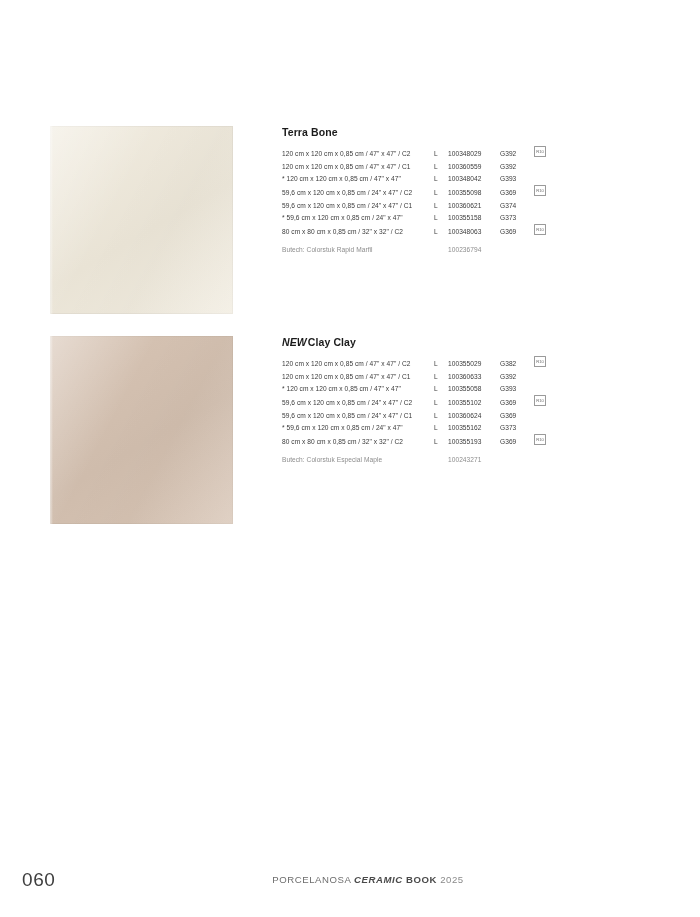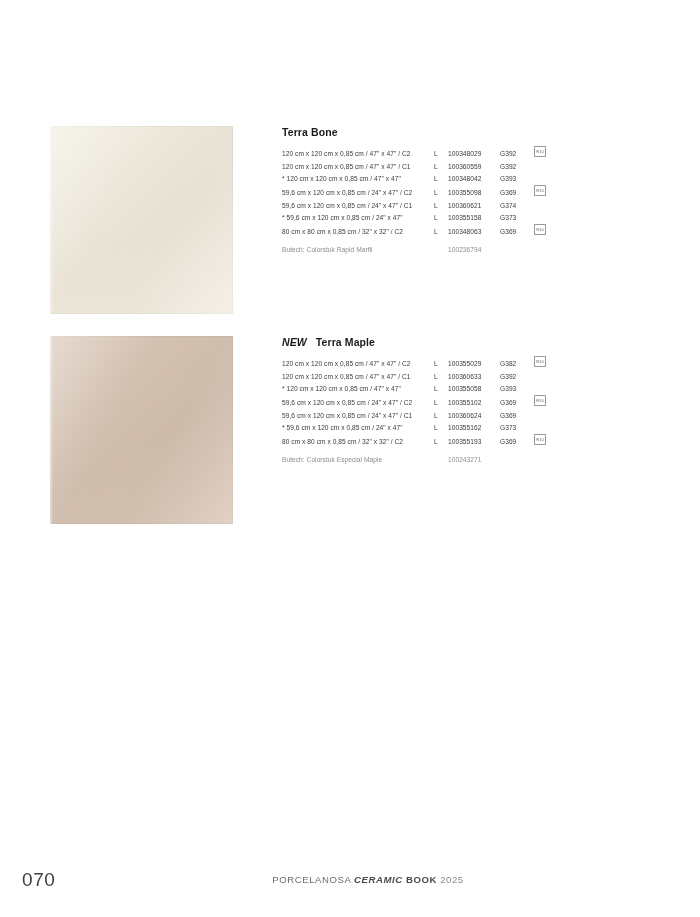--- a/index.html
+++ b/index.html
@@ -69,21 +69,21 @@
     font-weight: 700;
     letter-spacing: 0.1px;
     color: #1b1b1b;
     margin: 0 0 7px 0;
     line-height: 13px;
     white-space: nowrap;
   }
   .product-title .new-tag {
     font-style: italic;
     font-weight: 700;
-    margin-right: 9px;
+    margin-right: 1px;
   }
 
   
   .spec-table {
     border-collapse: collapse;
     width: 262px;
     table-layout: fixed;
   }
   .spec-table td {
     font-size: 6.6px;
@@ -239,21 +239,21 @@
             </tbody>
           </table>
         </div>
       </div>
       <div class="product-block" id="block-1">
         <div class="swatch" style="background: linear-gradient(150deg, rgb(215, 196, 180) 0%, rgb(207, 188, 172) 55%, rgb(215, 196, 180) 100%);">
           <div class="sheen"></div>
           <div class="edge"></div>
         </div>
         <div class="info">
-          <h2 class="product-title"><span class="new-tag">NEW</span><span>Terra Maple</span></h2>
+          <h2 class="product-title"><span class="new-tag">NEW</span><span>Clay Clay</span></h2>
           <table class="spec-table">
             <tbody>
               <tr>
                 <td class="c-dim">120 cm x 120 cm x 0,85 cm / 47" x 47" / C2</td>
                 <td class="c-fin">L</td>
                 <td class="c-ref">100355029</td>
                 <td class="c-cal">G382</td>
                 <td class="c-badge"><span class="badge">R10</span></td>
               </tr>
               <tr>
@@ -305,21 +305,21 @@
                 <td class="c-cal"></td>
                 <td class="c-badge"></td>
               </tr>
             </tbody>
           </table>
         </div>
       </div>
     </div>
 
   <div class="footer">
-    <div class="page-number">070</div>
+    <div class="page-number">060</div>
     <div class="footer-brand">
       <span>PORCELANOSA</span>
       <span class="b-ceramic">CERAMIC</span>
       <span class="b-book">BOOK</span>
       <span class="b-year">2025</span>
     </div>
   </div>
 
 </div>
 

